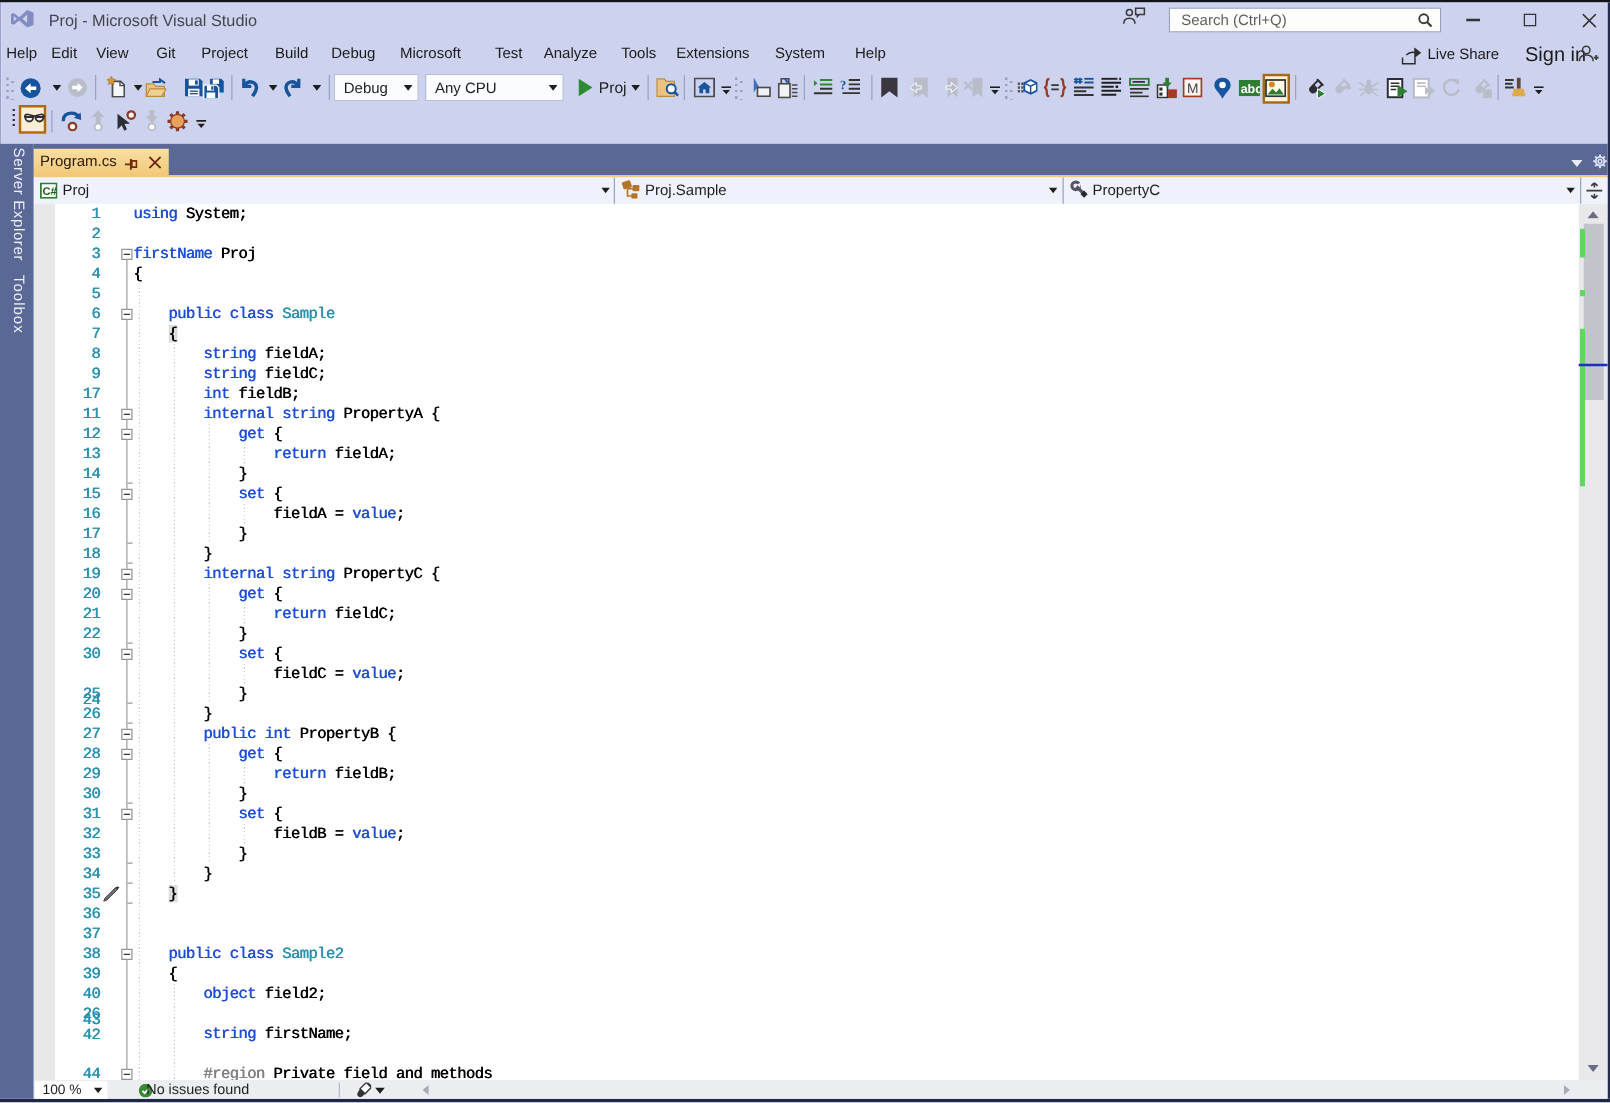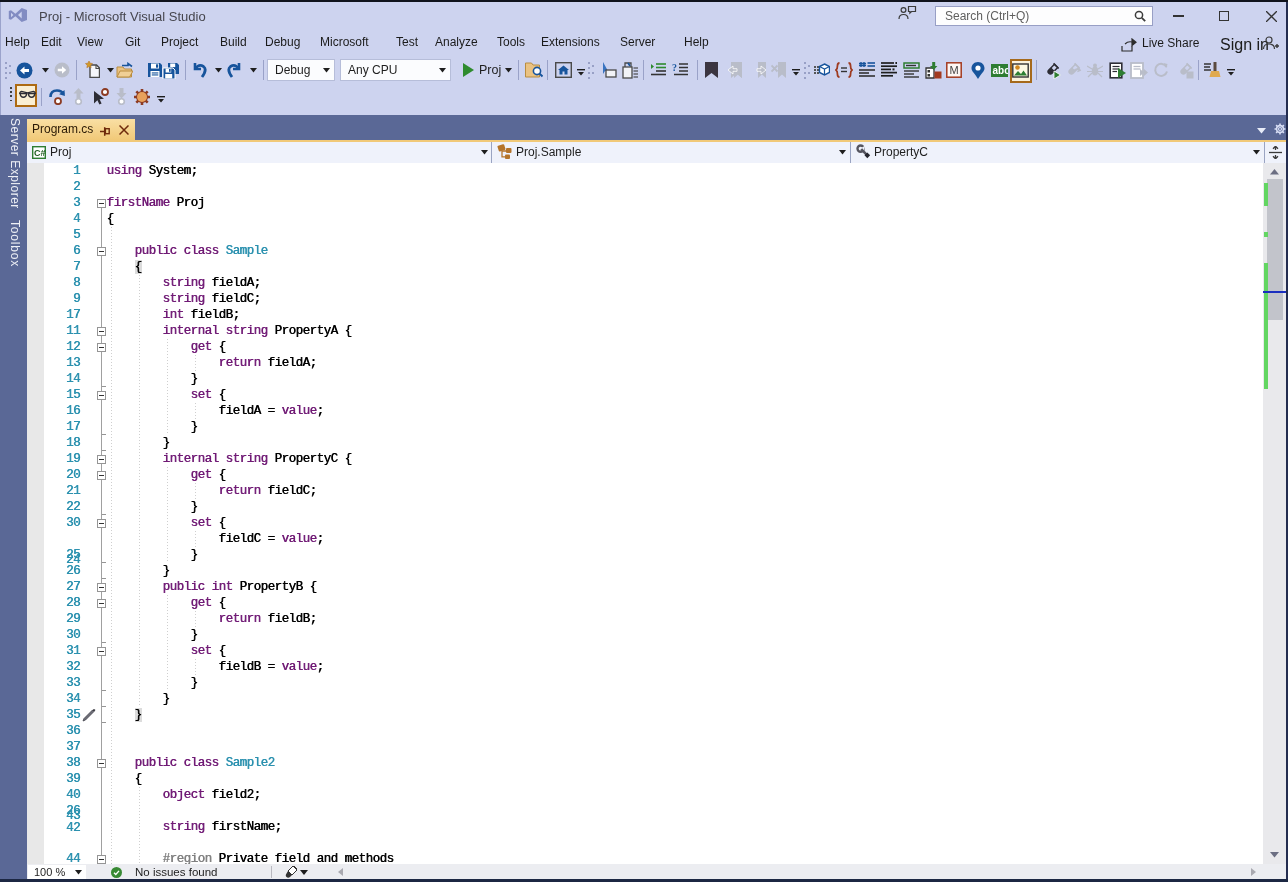--- a/index.html
+++ b/index.html
@@ -1,18 +1,18 @@
 <!DOCTYPE html>
 <html><head><meta charset="utf-8"><style>
 *{margin:0;padding:0;box-sizing:border-box}
 html,body{width:1288px;height:882px;overflow:hidden}
 body{font-family:"Liberation Sans",sans-serif;position:relative;background:#fff}
 .a{position:absolute}
 .code,.ln{font-family:"Liberation Mono",monospace;font-size:12.5px;letter-spacing:-0.5px;text-shadow:0.5px 0 0 currentColor;line-height:16px;white-space:pre}
-.k{color:#701a75}.t{color:#2b91af}.g{color:#808080}
+.k{color:#1d4ed8}.t{color:#2b91af}.g{color:#808080}
 .b{background:#dcdcdc}
 .ln{color:#2b91af;text-align:right;width:80px;left:0}
 .sep1{width:1px;top:60px;height:20px;background:#9aa2c8}
 .sep2{width:1px;top:88px;height:18px;background:#9aa2c8}
 .menu{font-size:12px;color:#1b1b1b;top:33px}
 .combo{background:#fbfcfe;border:1px solid #b6bdd9;font-size:12px;color:#1e1e1e}
 .guide{width:1px;background-image:repeating-linear-gradient(to bottom,#cfcfcf 0,#cfcfcf 1px,transparent 1px,transparent 3px)}
 .obox{width:9px;height:9px;border:1px solid #959595;background:#fff;left:97px}
 .obox div{position:absolute;left:1px;top:3px;width:5px;height:1px;background:#333}
 .tick{left:102px;width:4px;height:1px;background:#959595}
@@ -52,21 +52,21 @@
 <div class="a menu" style="left:76px">View</div>
 <div class="a menu" style="left:124px">Git</div>
 <div class="a menu" style="left:160px">Project</div>
 <div class="a menu" style="left:219px">Build</div>
 <div class="a menu" style="left:264px">Debug</div>
 <div class="a menu" style="left:319px">Microsoft</div>
 <div class="a menu" style="left:395px">Test</div>
 <div class="a menu" style="left:434px">Analyze</div>
 <div class="a menu" style="left:496px">Tools</div>
 <div class="a menu" style="left:540px">Extensions</div>
-<div class="a menu" style="left:619px">Server</div>
+<div class="a menu" style="left:619px">System</div>
 <div class="a menu" style="left:683px">Help</div>
 <svg class="a" style="left:1120px;top:36px" width="18" height="14" viewBox="0 0 18 14">
       <g fill="none" stroke="#2d2d2d" stroke-width="1.2">
         <path d="M1 8 v5 h10 v-5"></path>
         <path d="M4 6 Q7 3 11 4"></path>
         <path d="M11 1 l4 3.2 -4 3.2 z" fill="#2d2d2d"></path>
       </g>
     </svg>
 <div class="a" style="left:1141px;top:34px;font-size:12px;color:#1b1b1b">Live Share</div>
 <div class="a" style="left:1219px;top:34px;font-size:16px;color:#1b1b1b">Sign in</div>
@@ -647,21 +647,21 @@
 <div class="a" style="left:27px;top:863.5px;width:1259px;height:15.5px;background:#ecedf1"></div>
 <div class="a" style="left:28px;top:864.5px;width:58px;height:14px;background:#fff"></div>
 <div class="a" style="left:34px;top:866px;font-size:11px;color:#1e1e1e">100 %</div>
 <svg class="a" style="left:75px;top:870px" width="7" height="5" viewBox="0 0 7 5">
     <path d="M0 0 h7 l-3.5 4.5 z" fill="#1e1e1e"></path>
   </svg>
 <svg class="a" style="left:111px;top:867px" width="11" height="11" viewBox="0 0 11 11">
     <circle cx="5.5" cy="5.5" r="5.5" fill="#388a34"></circle>
     <path d="M3 5.7 l1.8 1.8 3.2 -3.6" fill="none" stroke="#fff" stroke-width="1.4"></path>
   </svg>
-<div class="a" style="left:135px;top:866px;font-size:11.5px;color:#1e1e1e">No issues found</div>
+<div class="a" style="left:117px;top:866px;font-size:11.5px;color:#1e1e1e">No issues found</div>
 <div class="a" style="left:271px;top:866px;width:1px;height:12px;background:#b9b9c0"></div>
 <svg class="a" style="left:285px;top:866px" width="12" height="12" viewBox="0 0 12 12">
     <path d="M8 0 l4 4 -5 5 -4 -4 z" fill="#fff" stroke="#333" stroke-width="1"></path>
     <path d="M3 5 l4 4 -2 2 q-2 1.5 -3.5 0 q-1.5 -1.5 0 -3.5 z" fill="#333"></path>
     <line x1="9" y1="0" x2="12" y2="3" stroke="#333" stroke-width="1"></line>
   </svg>
 <svg class="a" style="left:300px;top:870px" width="8" height="6" viewBox="0 0 8 6">
     <path d="M0 0 h8 l-4 5 z" fill="#1e1e1e"></path>
   </svg>
 <svg class="a" style="left:338px;top:868px" width="5" height="8" viewBox="0 0 5 8">

